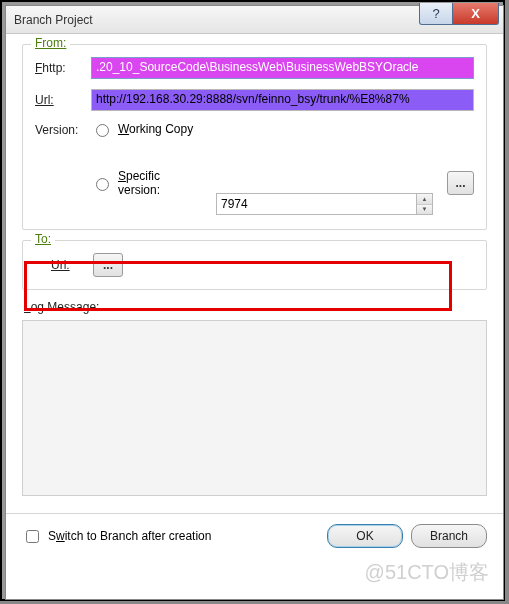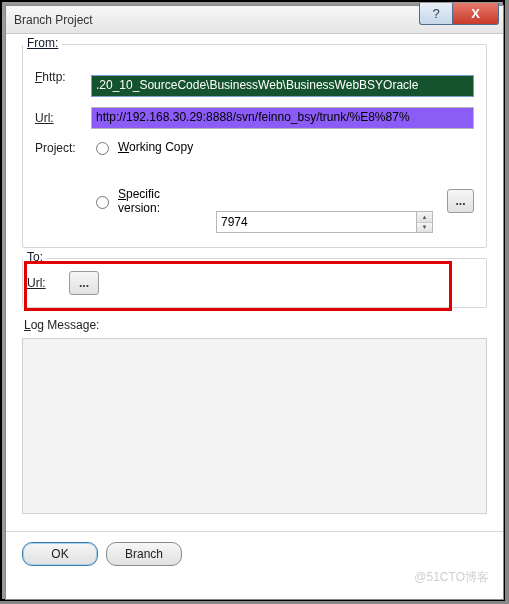--- a/index.html
+++ b/index.html
@@ -7,48 +7,48 @@
   .outer-frame { position:absolute; top:0; left:0; width:505px; height:601px; border:2px solid #000; background:#999; }
   .dialog { position:absolute; top:3px; left:3px; width:499px; height:595px; background:#fff; border:1px solid #888; }
   .titlebar { height:28px; background:linear-gradient(#f7f7f7,#e5e5e5); border-bottom:1px solid #c9c9c9; display:flex; align-items:center; padding:0 0 0 8px; position:relative; }
   .titlebar-text { color:#333; }
   .win-buttons { position:absolute; right:4px; top:-3px; display:flex; }
   .win-btn { width:34px; height:22px; border:1px solid #4f6d8f; border-top:none; display:flex; align-items:center; justify-content:center; font-size:13px; }
   .win-help { background:linear-gradient(#e9eff7,#c7d6ea); color:#2a3b55; border-radius:0 0 0 3px;}
   .win-close { background:linear-gradient(#e67a6d,#c83a2a); color:#fff; border-left:none; border-radius:0 0 3px 0; width:46px; font-weight:bold;}
   .content { padding:10px 16px 10px 16px; }
   .group { border:1px solid #d6d6d6; border-radius:2px; padding:12px 12px 14px 12px; margin-bottom:10px; position:relative; }
-  .group-label { position:absolute; top:-9px; left:0; background:#fff; padding:0 4px; color:#0f172a;text-decoration:underline; }
+  .group-label { position:absolute; top:-9px; left:8px; background:#fff; padding:0 4px; color:#4d7c0f;text-decoration:underline; }
   .row { display:flex; align-items:center; margin-bottom:10px; min-height:22px;}
   .row:last-child { margin-bottom:0; }
   .lbl { width:56px; color:#222; }
   .underline { text-decoration:underline; text-underline-offset:1px;}
   .text-input { flex:1; height:22px; border:1px solid #b8b8b8; padding:2px 4px; background:#fff; color:#000; }
-  .text-input.selected { background:#14532d; color:#fff; border:1px solid #7a9ccf;margin-top:18px; }
+  .text-input.selected { background:#d946ef; color:#fff; border:1px solid #7a9ccf; }
   .text-input.readonly { background:#8b5cf6; color:#000; border:1px solid #b8b8b8;}
   .radio-row { display:flex; align-items:center; gap:6px; }
   input[type=radio] { width:13px; height:13px; accent-color:#333;}
   .spin-wrap { display:flex; align-items:center; margin-left:14px;margin-top:42px; }
   .spin-input { width:200px; height:22px; border:1px solid #b8b8b8; padding:2px 4px; border-right:none;}
   .spin-btns { width:17px; height:22px; display:flex; flex-direction:column; border:1px solid #b8b8b8; }
   .spin-half { flex:1; background:linear-gradient(#f6f6f6,#e1e1e1); display:flex; align-items:center; justify-content:center; font-size:6px; color:#555;}
   .spin-half:first-child { border-bottom:1px solid #ccc;}
   .browse-btn { width:30px; height:24px; margin-left:8px; border:1px solid #9a9a9a; border-radius:3px; background:linear-gradient(#f6f6f6,#e1e1e1); display:flex; align-items:center; justify-content:center; font-weight:bold; color:#333;}
-  .to-group { border:1px solid #d6d6d6; border-radius:2px; padding:12px 4px; margin-bottom:10px; position:relative;}
+  .to-group { border:1px solid #d6d6d6; border-radius:2px; padding:12px 28px; margin-bottom:10px; position:relative;}
   .red-box { position:absolute; border:3px solid #e40000; pointer-events:none; }
   .redbox1 { top:255px; left:18px; width:428px; height:50px; }
   .logmsg-label { margin:2px 0 6px 2px; color:#222; }
   .textarea { width:100%; height:176px; border:1px solid #cfcfcf; background:#f4f4f4; resize:none; padding:4px;}
   .footer-sep { border-top:1px solid #d6d6d6; margin:0 -16px; padding:10px 16px 0 16px; display:flex; align-items:center; }
   .checkbox-row { display:flex; align-items:center; gap:6px; flex:1;}
   input[type=checkbox]{ width:13px; height:13px;}
   .btn { width:76px; height:24px; border:1px solid #8a8a8a; border-radius:10px; background:linear-gradient(#f6f6f6,#e1e1e1); color:#222; display:flex; align-items:center; justify-content:center;}
   .btn.default { border:1px solid #3c7fb1; box-shadow:0 0 0 1px #a6d0ea inset; }
   .btn + .btn { margin-left:8px;}
-  .watermark { position:absolute; right:20px; bottom:18px; color:#d0d0d0; font-size:12px; pointer-events:none;}
+  .watermark { position:absolute; right:20px; bottom:18px; color:#d0d0d0; font-size:20px; pointer-events:none;}
 </style>
 </head>
 <body>
 
 <div class="outer-frame">
 <div class="dialog">
 
   <div class="titlebar">
     <span class="titlebar-text">Branch Project</span>
     <div class="win-buttons">
@@ -66,21 +66,21 @@
         <span class="lbl"><span class="underline">F</span><span>http:</span></span>
         <div class="text-input selected">.20_10_SourceCode\BusinessWeb\BusinessWebBSYOracle</div>
       </div>
 
       <div class="row">
         <span class="lbl underline">Url:</span>
         <div class="text-input readonly">http://192.168.30.29:8888/svn/feinno_bsy/trunk/%E8%87%</div>
       </div>
 
       <div class="row" style="align-items:flex-start; margin-bottom:0;">
-        <span class="lbl" style="margin-top:2px;">Project:</span>
+        <span class="lbl" style="margin-top:2px;">Version:</span>
         <div style="flex:1; display:flex; flex-direction:column; gap:14px;">
           <label class="radio-row">
             <input type="radio" name="ver" style="">
             <span><span class="underline">W</span>orking Copy</span>
           </label>
           <div class="radio-row">
             <input type="radio" name="ver" style="">
             <span><span class="underline">S</span>pecific version:</span>
             <div class="spin-wrap">
               <input class="spin-input" value="7974" style="">
@@ -102,20 +102,24 @@
         <div class="browse-btn">...</div>
       </div>
     </div>
 
     <div class="logmsg-label"><span class="underline">L</span>og Message:</div>
     <textarea class="textarea" style=""></textarea>
 
     <div style="height:14px;"></div>
 
     <div class="footer-sep">
+      <div class="checkbox-row">
+        <input type="checkbox" style="">
+        <span>S<span class="underline">w</span>itch to Branch after creation</span>
+      </div>
       <div class="btn default">OK</div>
       <div class="btn">Branch</div>
     </div>
 
   </div>
 
   <div class="red-box redbox1"></div>
 </div>
 </div>
 

